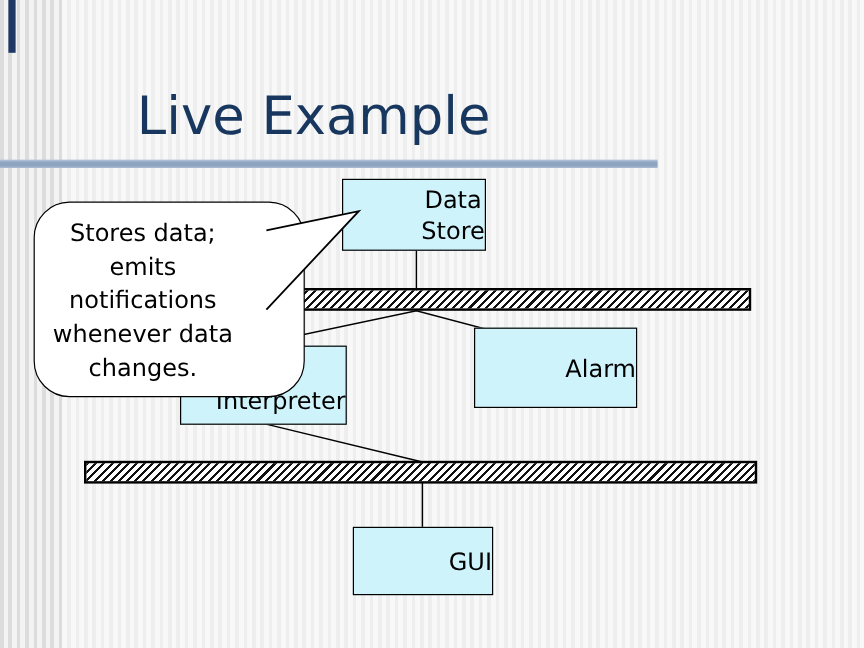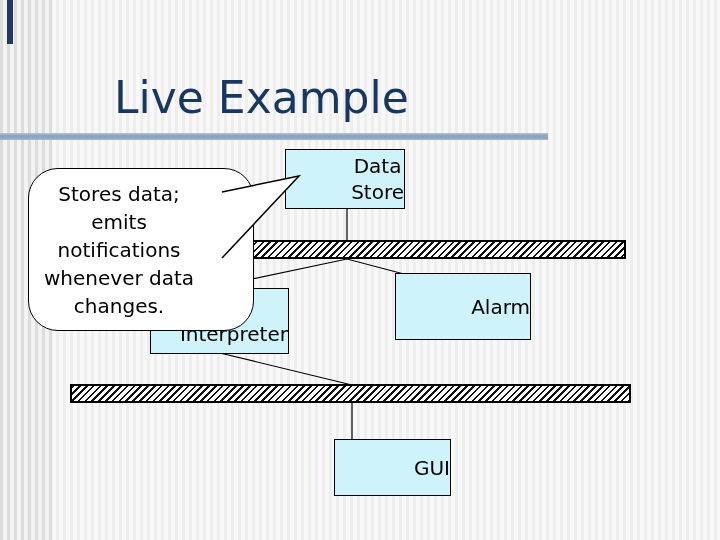--- a/index.html
+++ b/index.html
@@ -32,21 +32,21 @@
   #bus-bottom{left:70px;top:384px;width:557px;}
   .connectors{position:absolute;left:0;top:0;width:720px;height:540px;z-index:3;}
   .node{
     position:absolute;background:#CFF3FA;border:1.5px solid #000;z-index:4;
     display:flex;align-items:center;justify-content:flex-end;text-align:center;
     font-size:20px;line-height:26px;color:#000;white-space:pre-line;
   }
   #node-data-store{left:285px;top:149px;width:118px;height:58px;}
   #node-ui-interpreter{left:150px;top:288px;width:137px;height:64px;}
   #node-alarm{left:395px;top:273px;width:134px;height:65px;}
-  #node-gui{left:294px;top:439px;width:115px;height:55px;margin-left:40px;}
+  #node-gui{left:294px;top:439px;width:115px;height:55px;}
   .callout-body{
     position:absolute;left:28px;top:168px;width:209px;height:161px;z-index:5;
     background:#FFFFFF;border:1.5px solid #000;border-radius:30px;
     display:flex;align-items:center;justify-content:flex-start;text-align:center;
     font-size:20px;line-height:28px;color:#000;white-space:pre-line;padding-left:15px;
   }
   .callout-tail{position:absolute;left:0;top:0;width:720px;height:540px;z-index:6;pointer-events:none;}
 </style>
 </head>
 <body>

